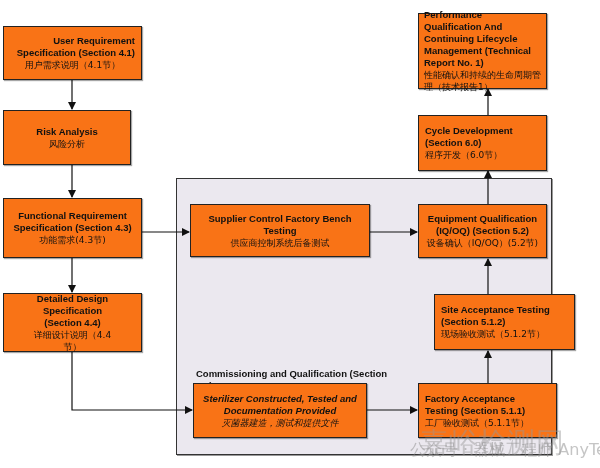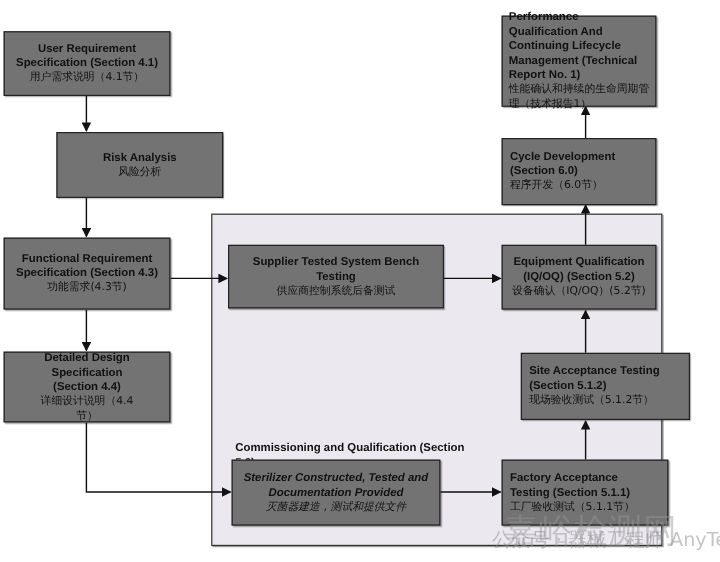--- a/index.html
+++ b/index.html
@@ -5,21 +5,21 @@
   html, body { margin: 0; padding: 0; background: #ffffff; }
   body { width: 600px; height: 468px; position: relative; overflow: hidden;
          font-family: "Liberation Sans", "DejaVu Sans", sans-serif; }
   .canvas { position: absolute; left: 0; top: 0; width: 600px; height: 468px; }
   .container {
     position: absolute; left: 176px; top: 178px; width: 376px; height: 277px;
     background: #ebe8ef; border: 1px solid #333; box-sizing: border-box;
     box-shadow: 1px 1px 0 #999;
   }
   .box {
-    position: absolute; background: #737373; border: 1.5px solid #222;
+    position: absolute; background: #f97316; border: 1.5px solid #222;
     box-sizing: border-box; box-shadow: 1px 1px 1px rgba(0,0,0,0.35);
     font-size: 9.5px; line-height: 12px; color: #111;
     display: flex; flex-direction: column; justify-content: center;
     padding: 2px 6px;
   }
   .box.center { text-align: center; align-items: center; }
   .box.left { text-align: left; align-items: flex-start; }
   .en { font-weight: bold; }
   .zh { font-weight: normal; font-family: "DejaVu Sans", sans-serif; font-size: 9px; }
   .label {
@@ -65,42 +65,42 @@
 
     <line x1="488" y1="383" x2="488" y2="351" stroke="#111" stroke-width="1.2" marker-end="url(#ah)"></line>
 
     <line x1="488" y1="294" x2="488" y2="259" stroke="#111" stroke-width="1.2" marker-end="url(#ah)"></line>
 
     <line x1="488" y1="204" x2="488" y2="171" stroke="#111" stroke-width="1.2" marker-end="url(#ah)"></line>
 
     <line x1="488" y1="115" x2="488" y2="89" stroke="#111" stroke-width="1.2" marker-end="url(#ah)"></line>
   </svg>
 
-  <div class="box center" style="left:3px;top:26px;width:139px;height:54px;">
+  <div class="box center" style="left:3px;top:26px;width:139px;height:54px;text-align:right;">
     <span class="en">User Requirement Specification (Section 4.1)</span>
     <span class="zh">用户需求说明（4.1节）</span>
   </div>
 
-  <div class="box center" style="left:3px;top:110px;width:139px;height:55px;margin-left:44px;">
+  <div class="box center" style="left:3px;top:110px;width:128px;height:55px;">
     <span class="en">Risk Analysis</span>
     <span class="zh">风险分析</span>
   </div>
 
   <div class="box center" style="left:3px;top:198px;width:139px;height:60px;">
     <span class="en">Functional Requirement Specification (Section 4.3)</span>
     <span class="zh">功能需求(4.3节)</span>
   </div>
 
   <div class="box center" style="left:3px;top:293px;width:139px;height:59px;padding:2px 23px;">
     <span class="en">Detailed Design Specification (Section 4.4)</span>
     <span class="zh">详细设计说明（4.4节）</span>
   </div>
 
   <div class="box center" style="left:190px;top:204px;width:180px;height:53px;padding:2px 10px;">
-    <span class="en">Supplier Tested System Bench Testing</span>
+    <span class="en">Supplier Control Factory Bench Testing</span>
     <span class="zh">供应商控制系统后备测试</span>
   </div>
 
   <div class="label" style="left:196px;top:324px;width:200px;margin-top:44px;">
     <div class="en" style="font-weight:bold;">Commissioning and Qualification (Section 5.0)</div>
     <div class="zh">调试和确认（5.0节）</div>
   </div>
 
   <div class="box center" style="left:193px;top:383px;width:174px;height:55px;padding:2px 8px;font-style:italic;">
     <span class="en">Sterilizer Constructed, Tested and Documentation Provided</span>

